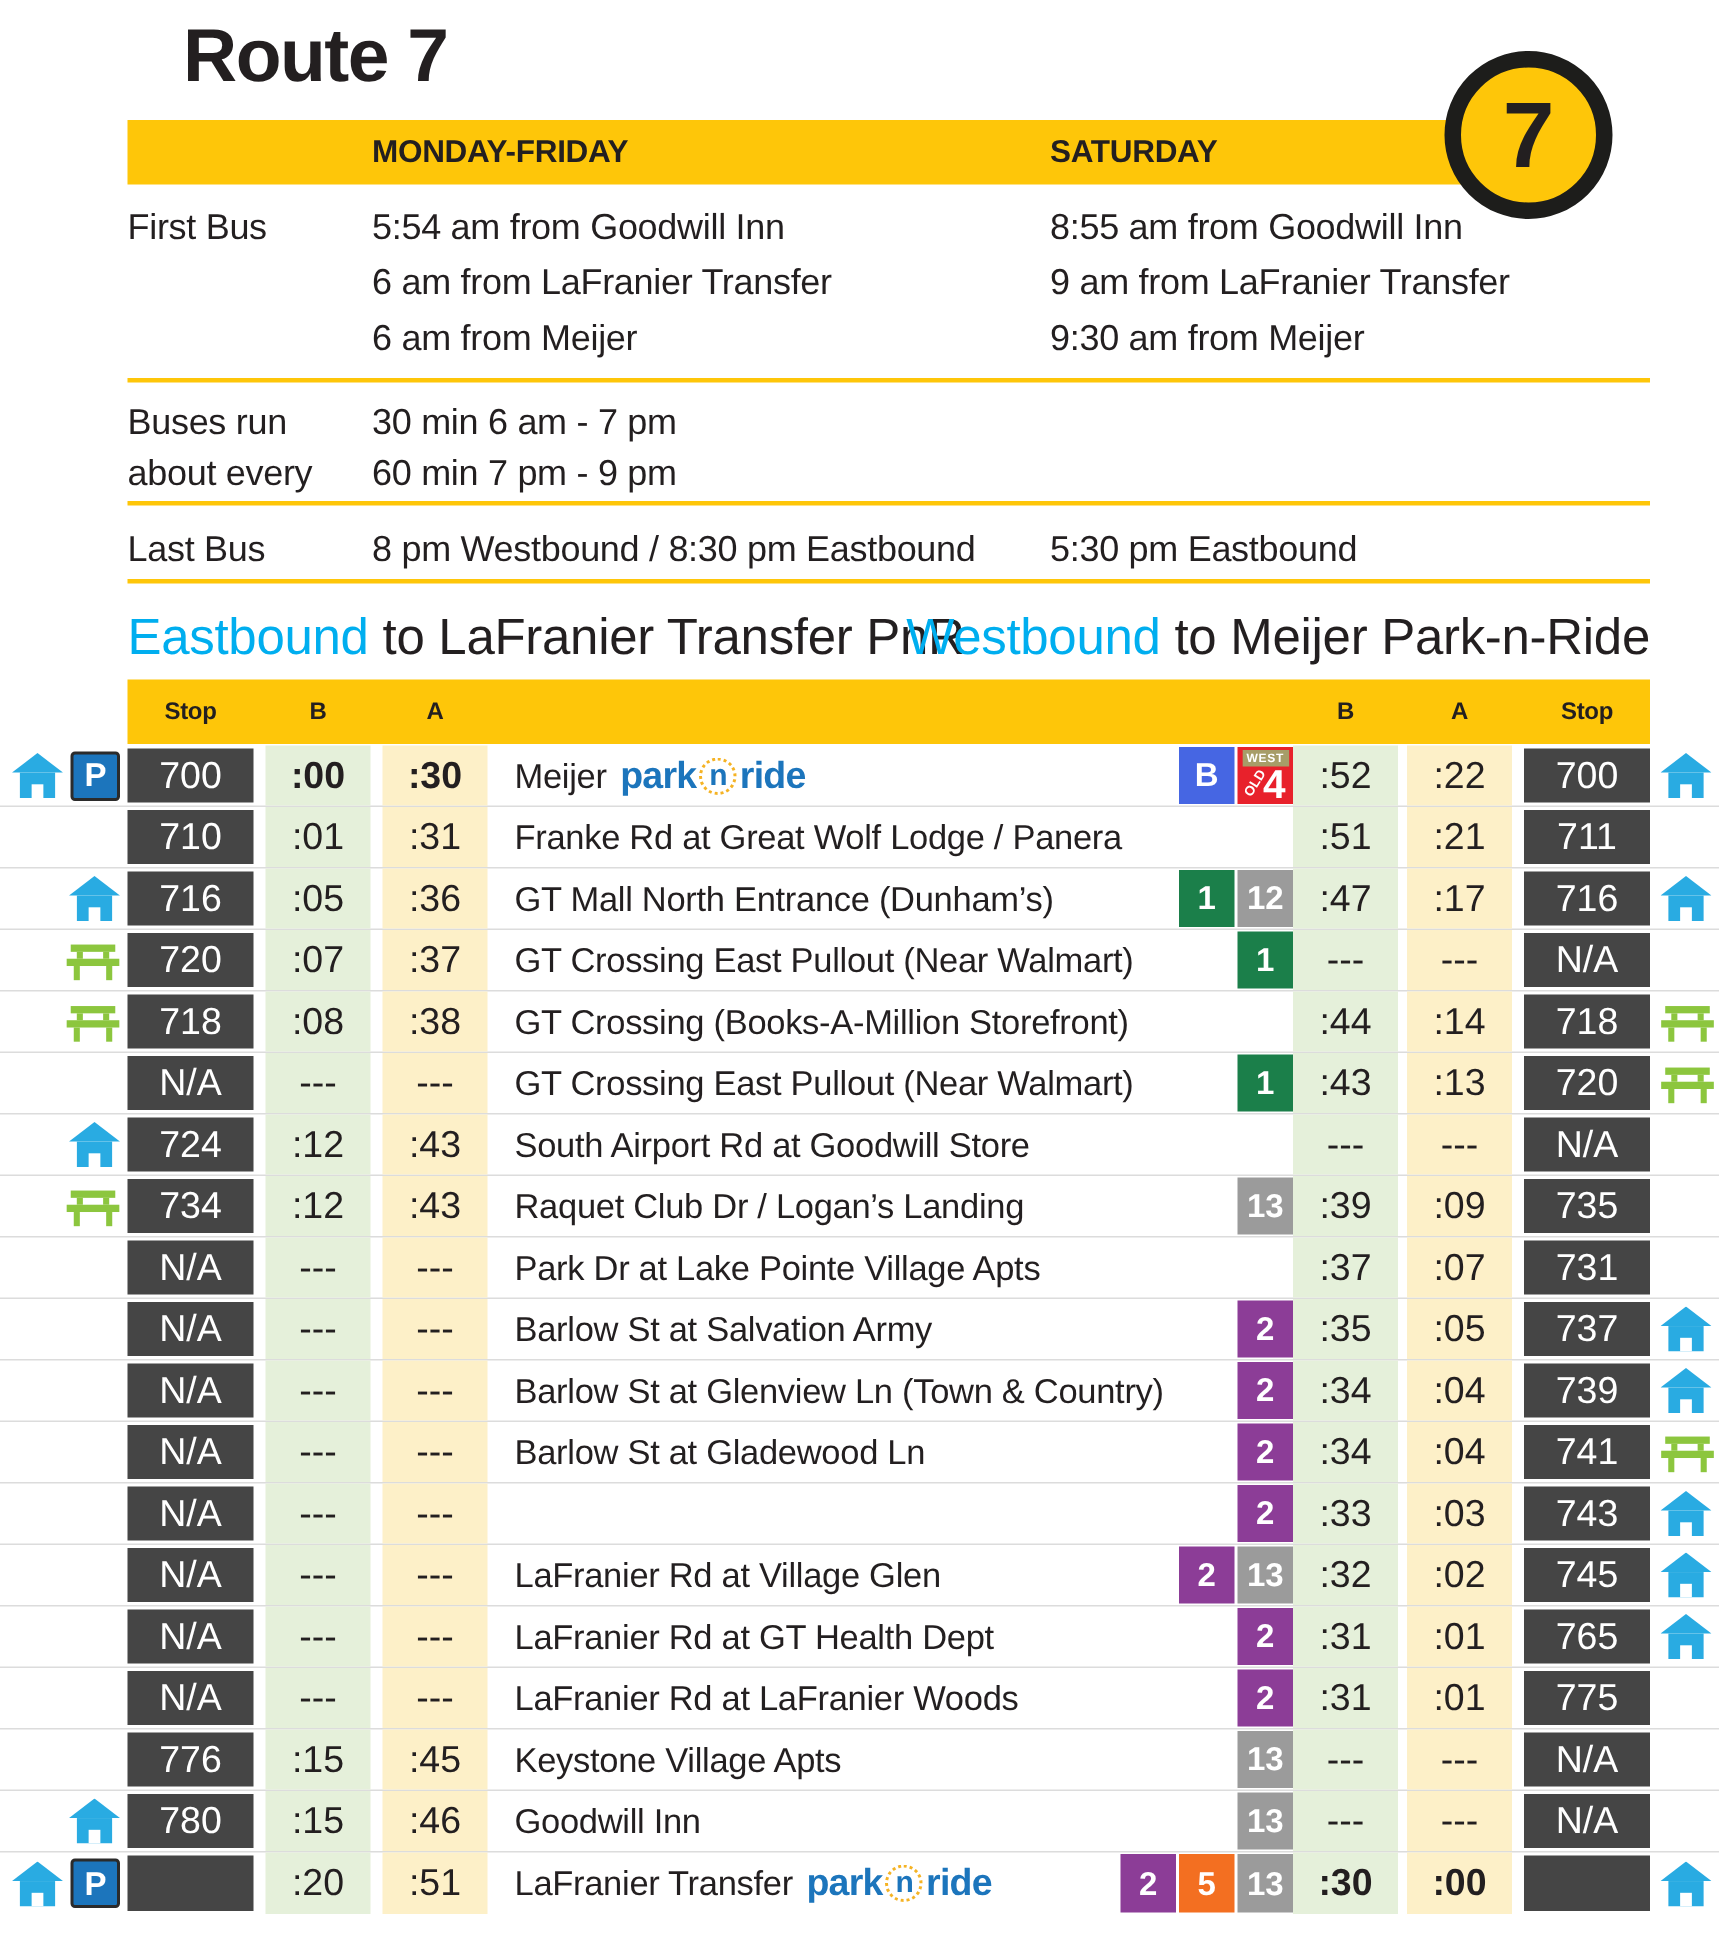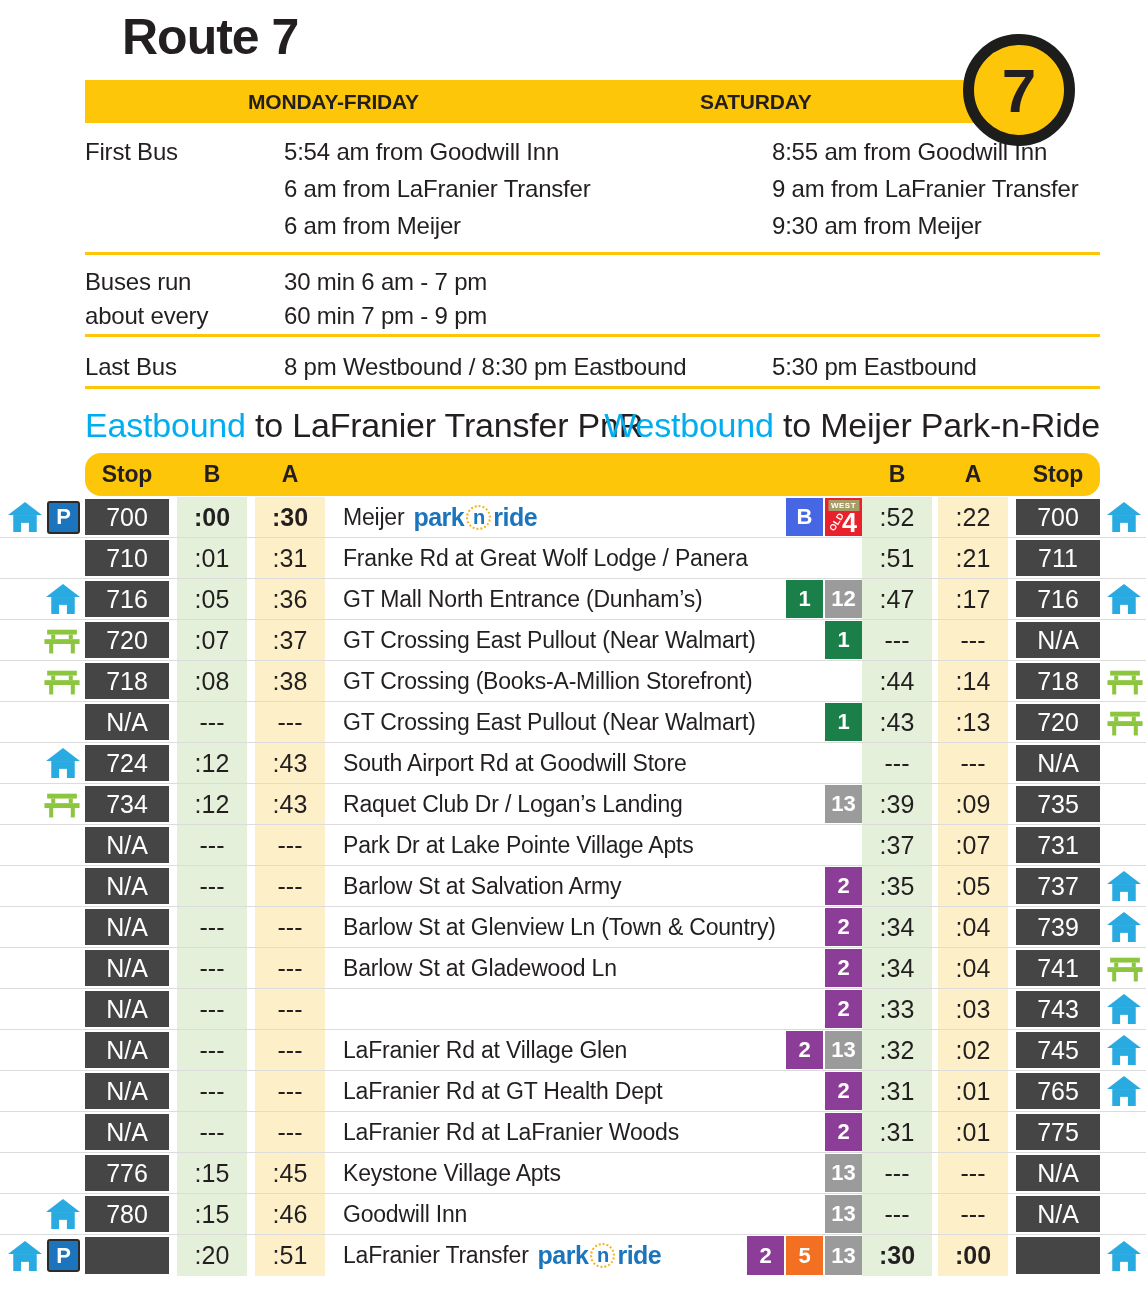--- a/index.html
+++ b/index.html
@@ -14,34 +14,34 @@
   
   .route-circle{left:963px;top:34px;width:112px;height:112px;border-radius:50%;
     background:#FEC609;border:11px solid #1d1d1b;box-sizing:border-box;
     display:flex;align-items:center;justify-content:center;
     font-size:62px;font-weight:bold;color:#231F20;z-index:5;}
   
   .sum-bar{left:85px;top:80px;width:900px;height:43px;background:#FEC609;
     display:grid;grid-template-columns:163px 452px 1fr;align-items:center;
     font-size:21px;font-weight:bold;}
   .sum-row{left:85px;width:1015px;display:grid;grid-template-columns:163px 452px 1fr;
-    font-size:24px;line-height:37px;gap:36px;}
+    font-size:24px;line-height:37px;}
   .sum-row .lbl{font-size:24px;}
   .freq{line-height:34px;}
   .sep{left:85px;width:1015px;height:3px;background:#FEC609;}
   .b{font-weight:bold;}
   
   .dir{top:406px;font-size:34px;font-weight:normal;white-space:nowrap;}
   .dir-east{left:85px;}
   .dir-west{right:46px;margin-left:48px;}
   .cyan{color:#00AEEF;}
   
   .thead{left:85px;top:453px;width:1015px;height:43px;background:#FEC609;
     display:grid;grid-template-columns:84px 8px 70px 8px 70px 1fr 70px 6px 70px 8px 84px;
-    align-items:center;font-size:23px;font-weight:bold;border-radius:16px;}
+    align-items:center;font-size:16px;font-weight:bold;}
   .thead div{text-align:center;}
   
   .tbody{left:0;top:497px;width:1146px;}
   .trow{display:grid;height:41px;box-sizing:border-box;
     grid-template-columns:85px 84px 8px 70px 8px 70px 1fr 70px 6px 70px 8px 84px 46px;
     border-bottom:1px solid #DCDCDC;align-items:stretch;}
   .trow:last-child{border-bottom:none;}
   .cell{display:flex;align-items:center;justify-content:center;}
   .c-stop{background:#454545;color:#fff;font-size:25px;margin:2px 0;letter-spacing:0;}
   .c-time{font-size:25px;letter-spacing:0;}

